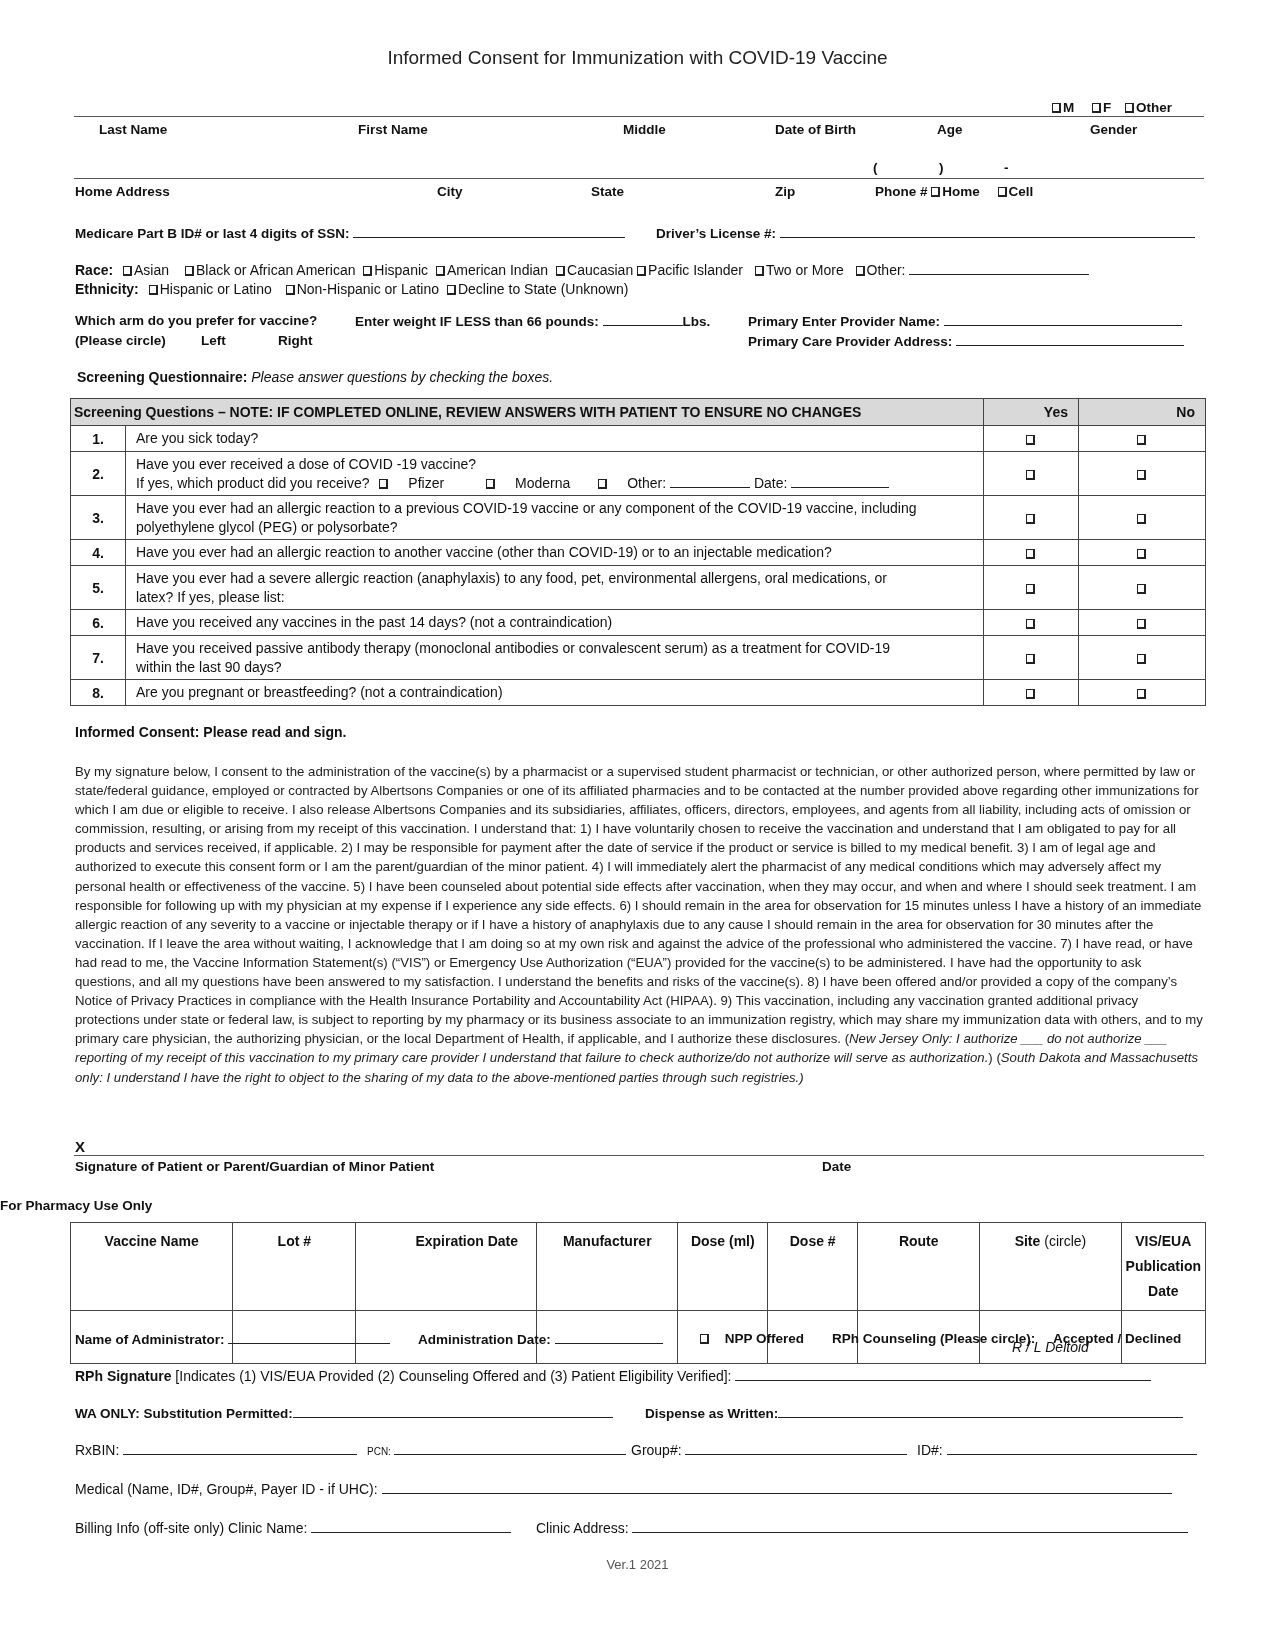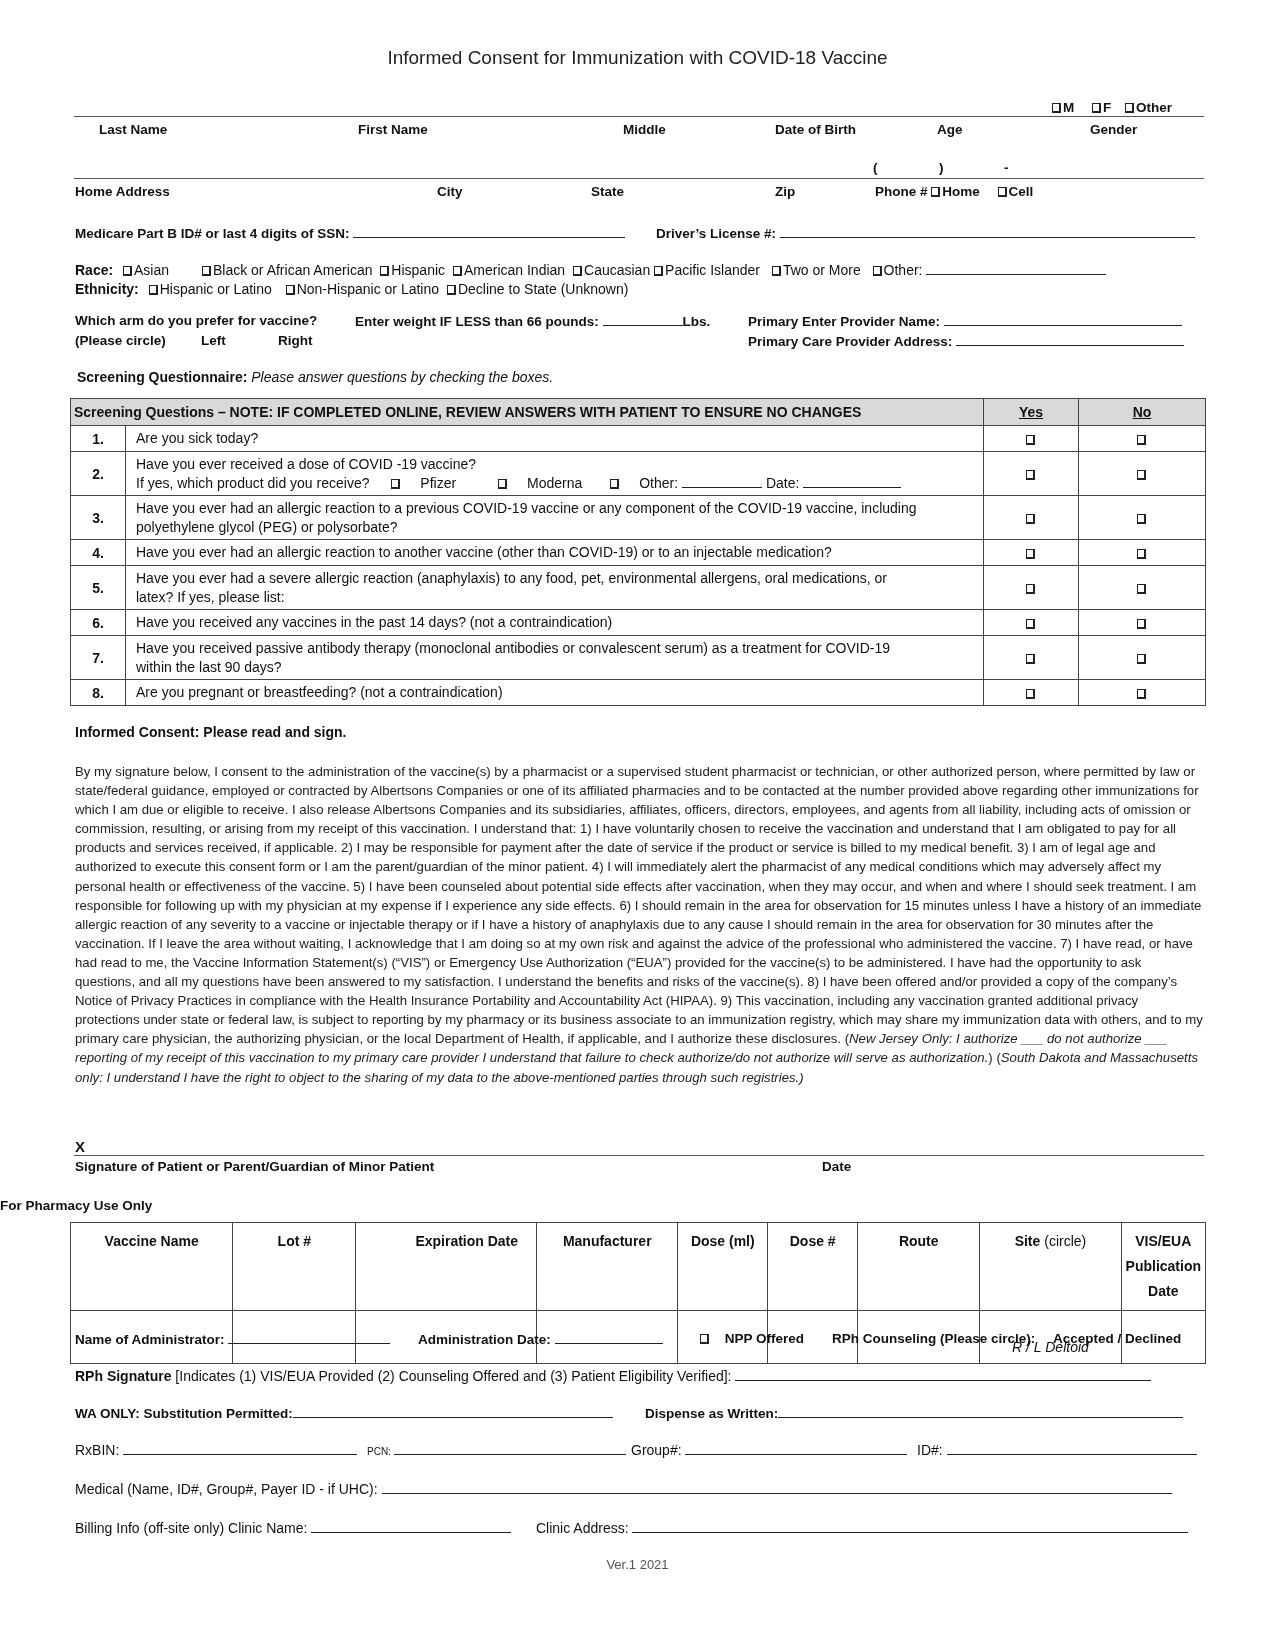--- a/index.html
+++ b/index.html
@@ -13,35 +13,35 @@
   .i { font-style: italic; }
   .title { left: 0; width: 1275px; top: 47px; text-align: center; font-size: 19px; color: #222; }
   .hr { position: absolute; height: 0; border-top: 1.5px solid #555; }
   .lbl { font-weight: bold; font-size: 13.5px; }
   .cb { display: inline-block; width: 9px; height: 10px; border: 1.4px solid #222; border-right-width: 2px; border-bottom-width: 2px; vertical-align: -1px; margin-right: 2px; box-sizing: border-box; }
   .uline { display: inline-block; border-bottom: 1px solid #222; height: 12px; vertical-align: baseline; }
   
   table.screen { position: absolute; left: 70px; top: 398px; width: 1136px; border-collapse: collapse; font-size: 14px; }
   table.screen td, table.screen th { border: 1.2px solid #444; padding: 2px 10px; vertical-align: middle; }
   table.screen th { background: #d9d9d9; font-weight: bold; text-align: left; height: 22px; }
-  table.screen th.c { text-align: center; text-decoration: underline; }
+  table.screen th.c { text-align: right; }
   table.screen td.num { width: 34px; text-align: center; font-weight: bold; }
   table.screen td.yn { width: 74px; text-align: center; }
   table.screen td.q { line-height: 19px; }
   .consent { left: 75px; top: 762px; width: 1128px; white-space: normal; font-size: 13.2px; line-height: 19.1px; text-align: left; color: #222; }
   table.pharm { position: absolute; left: 70px; top: 1222px; width: 1136px; border-collapse: collapse; font-size: 14px; }
   table.pharm td { border: 1.2px solid #444; text-align: center; vertical-align: top; padding: 6px 4px; }
   table.pharm tr.hdr td { font-weight: bold; height: 46px; line-height: 25px; }
   table.pharm tr.body td { height: 38px; vertical-align: middle; }
   .footer { left: 0; width: 1275px; top: 1557px; text-align: center; font-size: 13px; color: #555; }
 </style>
 </head>
 <body>
 
-<div class="abs title">Informed Consent for Immunization with COVID-18 Vaccine</div>
+<div class="abs title">Informed Consent for Immunization with COVID-19 Vaccine</div>
 
 <div class="abs lbl" style="left:1052px; top:100px;">
   <span><span class="cb"></span><span>M</span></span>
   <span style="margin-left:14px;"><span class="cb"></span><span>F</span></span>
   <span style="margin-left:10px;"><span class="cb"></span><span>Other</span></span>
 </div>
 
 <div class="hr" style="left:74px; width:1130px; top:116px;"></div>
 <div class="abs lbl" style="left:75px; top:122px;padding-left:24px;">Last Name</div>
 <div class="abs lbl" style="left:358px; top:122px;">First Name</div>
@@ -70,21 +70,21 @@
   <span class="uline" style="width:272px;"></span>
 </div>
 <div class="abs lbl" style="left:656px; top:225px;">
   <span>Driver’s License #:</span>
   <span class="uline" style="width:415px;"></span>
 </div>
 
 <div class="abs" style="left:75px; top:262px; font-size:14px;">
   <span class="b">Race:</span>
   <span style="margin-left:6px;"><span class="cb"></span><span>Asian</span></span>
-  <span style="margin-left:29px;"><span class="cb"></span><span>Black or African American</span></span>
+  <span style="margin-left:12px;"><span class="cb"></span><span>Black or African American</span></span>
   <span style="margin-left:4px;"><span class="cb"></span><span>Hispanic</span></span>
   <span style="margin-left:4px;"><span class="cb"></span><span>American Indian</span></span>
   <span style="margin-left:4px;"><span class="cb"></span><span>Caucasian</span></span>
   <span style="margin-left:0;"><span class="cb"></span><span>Pacific Islander</span></span>
   <span style="margin-left:8px;"><span class="cb"></span><span>Two or More</span></span>
   <span style="margin-left:8px;"><span class="cb"></span><span>Other:</span></span>
   <span class="uline" style="width:180px;"></span>
 </div>
 
 <div class="abs" style="left:75px; top:281px; font-size:14px;">
@@ -128,21 +128,21 @@
     <td class="q">Are you sick today?</td>
     <td class="yn"><span class="cb"></span></td>
     <td class="yn"><span class="cb"></span></td>
   </tr>
   <tr style="height:44px;">
     <td class="num">2.</td>
     <td class="q">
       <div>Have you ever received a dose of COVID -19 vaccine?</div>
       <div>
         <span>If yes, which product did you receive?</span>
-        <span style="margin-left:18px;"><span class="cb"></span><span style="margin-left:18px;">Pfizer</span></span>
+        <span style="margin-left:6px;"><span class="cb"></span><span style="margin-left:18px;">Pfizer</span></span>
         <span style="margin-left:38px;"><span class="cb"></span><span style="margin-left:18px;">Moderna</span></span>
         <span style="margin-left:24px;"><span class="cb"></span><span style="margin-left:18px;">Other:</span></span>
         <span class="uline" style="width:80px;"></span>
         <span>Date:</span>
         <span class="uline" style="width:98px;"></span>
       </div>
     </td>
     <td class="yn"><span class="cb"></span></td>
     <td class="yn"><span class="cb"></span></td>
   </tr>

